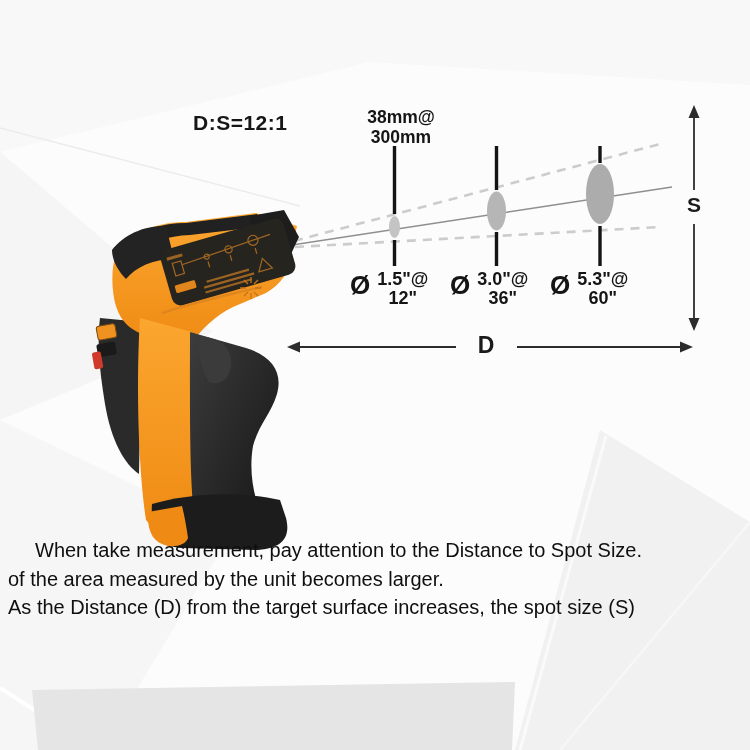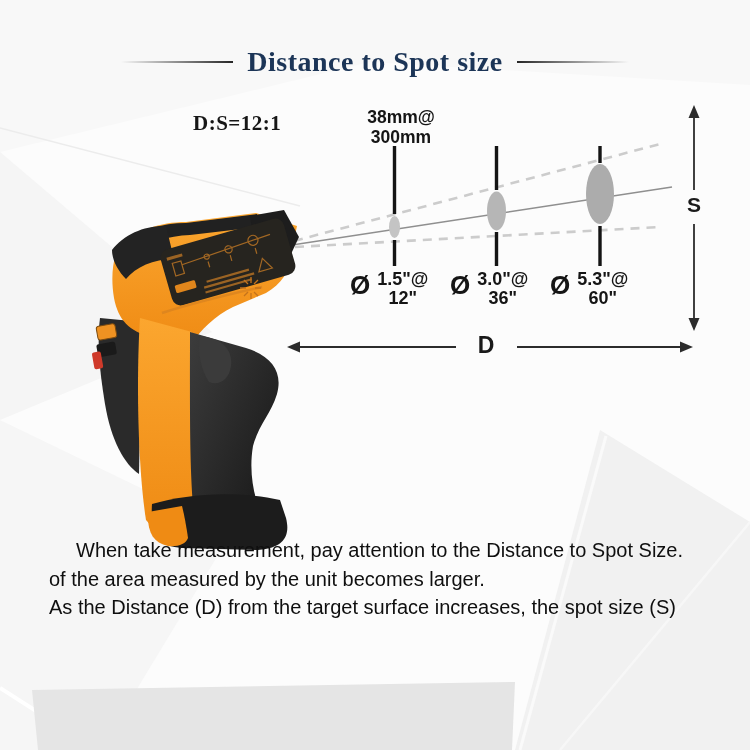--- a/index.html
+++ b/index.html
@@ -17,21 +17,21 @@
   .title-line{height:2.6px;width:112px;}
   .title-line.left{background:linear-gradient(to right,rgba(30,30,30,0),#262626);}
   .title-line.right{background:linear-gradient(to left,rgba(30,30,30,0),#262626);}
   .title-text{
     font-family:"Liberation Serif",serif;font-weight:700;font-size:28px;
     color:#1c3557;letter-spacing:.5px;white-space:nowrap;
   }
   
   .ratio-label{
     position:absolute;left:193px;top:111px;font-weight:700;font-size:21px;
-    color:#161616;letter-spacing:.5px;white-space:nowrap;font-family:Liberation Serif, serif;
+    color:#161616;letter-spacing:.5px;white-space:nowrap;
   }
   .spot-top{
     position:absolute;top:99px;width:124px;text-align:center;
     font-weight:700;font-size:17.5px;line-height:20px;color:#151515;white-space:nowrap;margin-top:8px;
   }
   .spot-top.s1{left:339px;}
   .spot-top.s2{left:441px;}
   .spot-top.s3{left:550px;}
   .spot-bottom{
     position:absolute;top:270px;display:flex;align-items:flex-start;gap:7px;
@@ -44,21 +44,21 @@
   .spot-bottom .col{display:flex;flex-direction:column;align-items:center;
     font-weight:700;font-size:18px;line-height:19px;}
   .dim-label{position:absolute;font-weight:700;color:#1a1a1a;text-align:center;}
   .dim-label.d{left:468px;top:332px;width:36px;font-size:23px;}
   .dim-label.s{left:681px;top:193px;width:26px;font-size:21px;}
   
   .description{
     position:absolute;left:8px;top:536px;width:740px;
     font-size:20px;line-height:28.5px;color:#0f0f0f;
   }
-  .description .line{white-space:nowrap;margin-left:41px;}
+  .description .line{white-space:nowrap;}
   .description .line.indent{text-indent:27px;}
 </style>
 </head>
 <body>
 
 <div class="stage">
 
   <svg width="750" height="750" viewBox="0 0 750 750">
     <rect x="0" y="0" width="750" height="750" fill="#fcfcfc"></rect>
     <polygon points="0,0 750,0 750,85 370,62 0,152" fill="#f8f8f8"></polygon>
@@ -172,25 +172,20 @@
       <path d="M200,336 C222,338 233,350 231,366 C229,380 219,386 209,382
                C201,370 197,352 200,336 Z" fill="#3b3b3b"></path>
 
       <path d="M152,504 C150,536 158,546 182,548 L258,550 C286,548 290,534 286,518
                L280,500 C236,490 186,494 152,504 Z" fill="#1c1c1c"></path>
       <path d="M148,512 C147,532 153,543 168,546 C178,547 186,544 188,538
                C186,524 184,514 182,506 Z" fill="#ef8b14"></path>
     </g>
   </svg>
 
-  <div class="title-row">
-    <div class="title-line left"></div>
-    <div class="title-text">Distance to Spot size</div>
-    <div class="title-line right"></div>
-  </div>
 
   <div class="ratio-label">D:S=12:1</div>
 
   <div class="spot-top s1">
     <span>38mm@</span><br>
     <span>300mm</span>
   </div>
 
   <div class="spot-bottom s1">
     <span class="dia-symbol">Ø</span>

